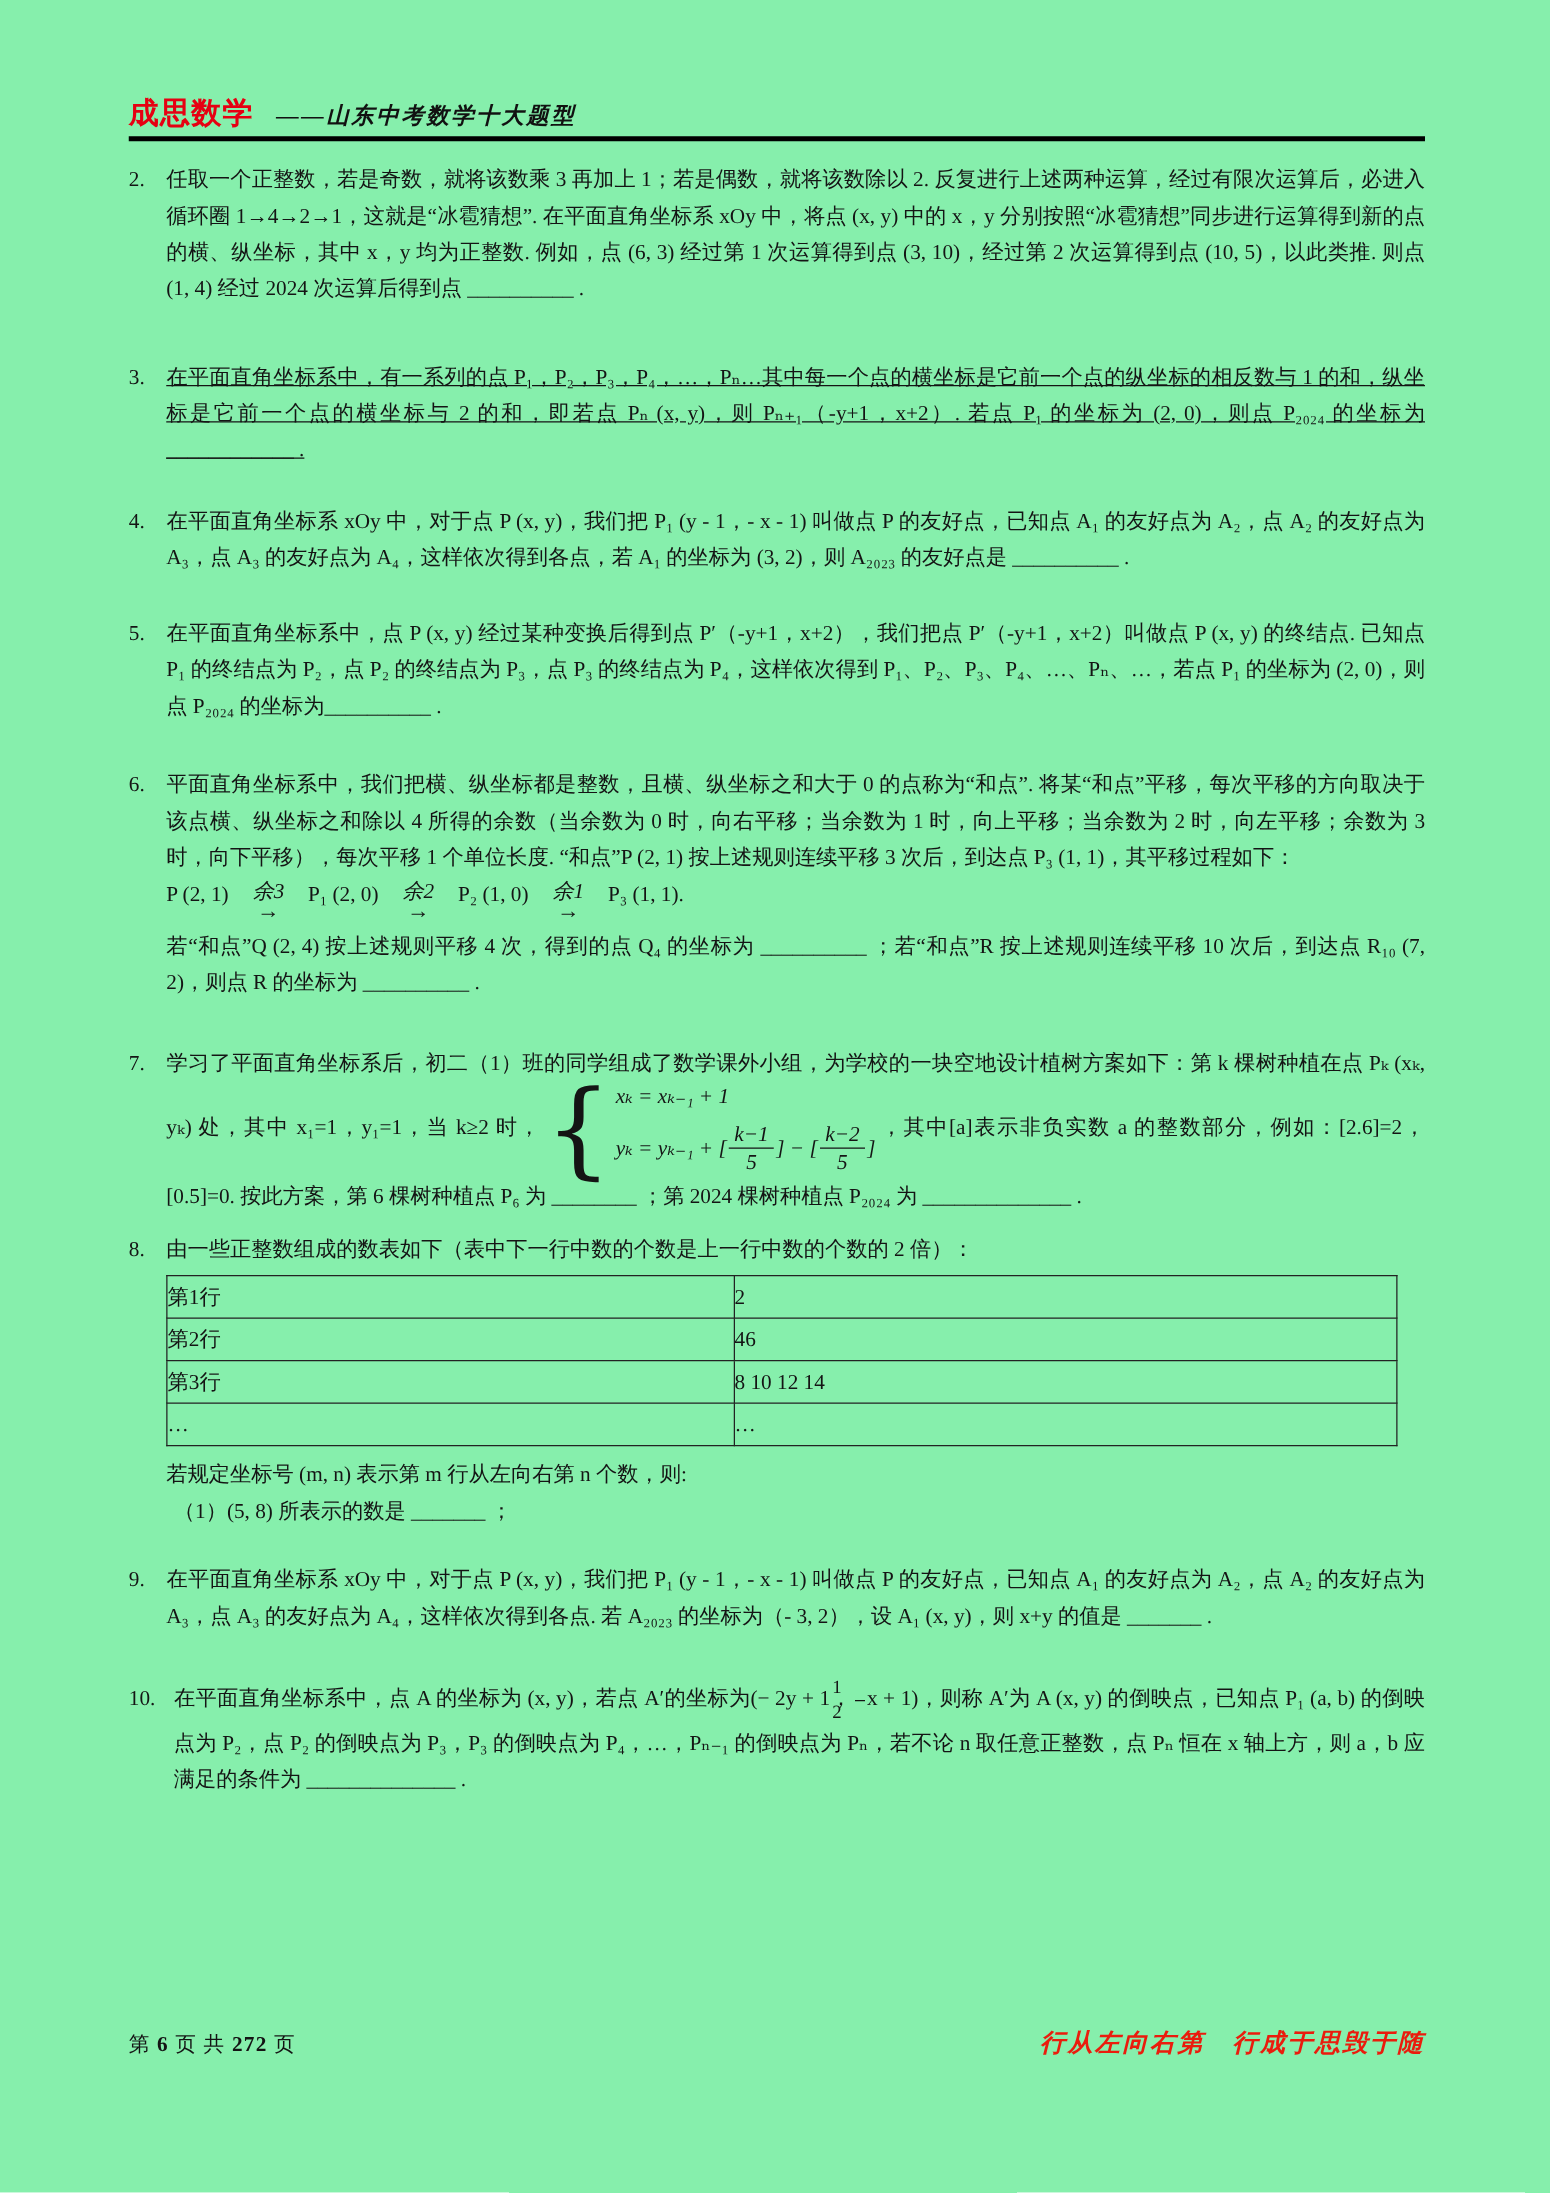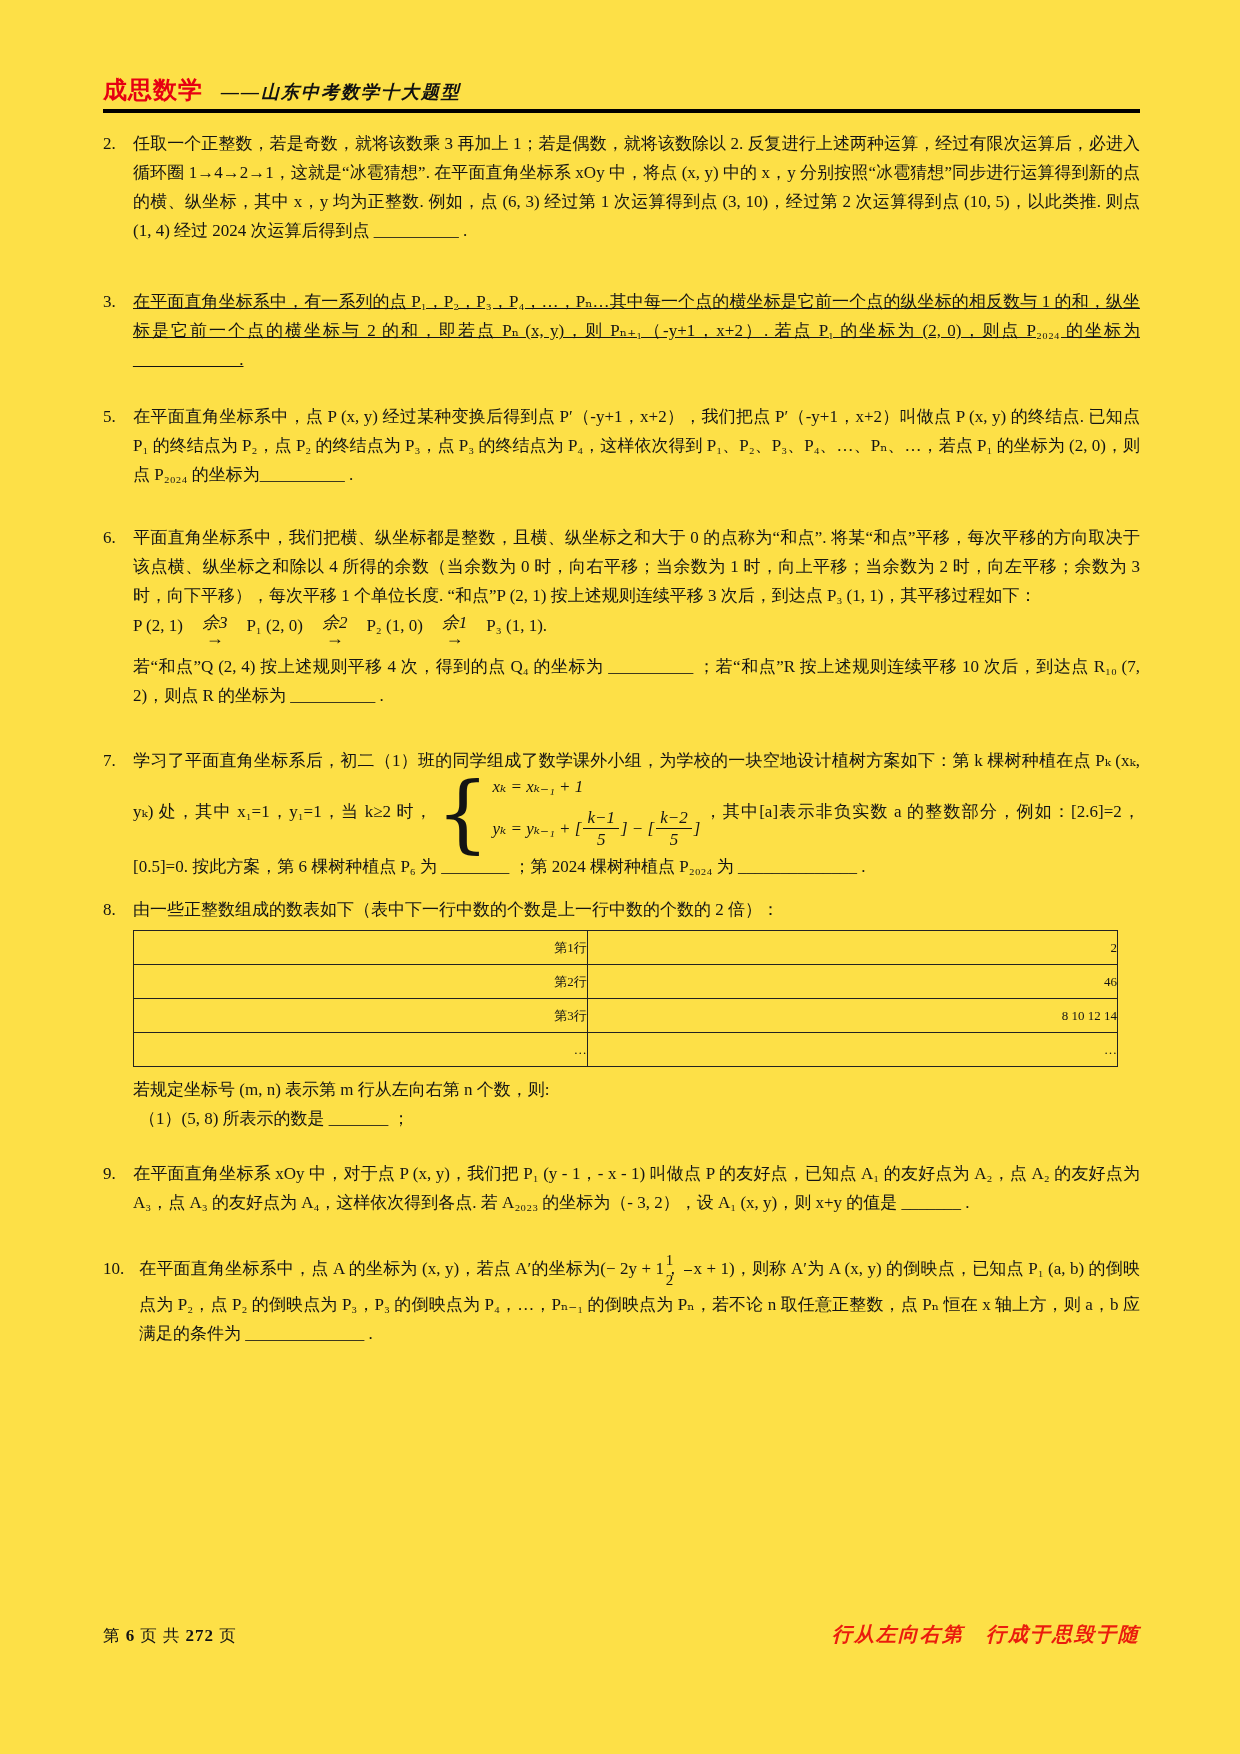--- a/index.html
+++ b/index.html
@@ -1,19 +1,19 @@
 <!DOCTYPE html>
 <html><head>
 <meta charset="utf-8">
 <style>
   html,body { margin:0; padding:0; background:#ffffff; }
   .page {
     position:relative;
     width:1240px; height:1754px;
-    background:#fde047;
+    background:#86efac;
     font-family:"Liberation Serif","DejaVu Serif",serif;
     color:#141414;
     font-size:17px;
     overflow:hidden;
   }
   .content { position:absolute; left:103px; right:100px; top:74px; }
 
   
   .hdr { display:flex; align-items:baseline; }
   .brand { color:#e60012; font-weight:bold; font-size:24px; letter-spacing:1px; }
@@ -48,21 +48,21 @@
   .eqcol { display:inline-flex; flex-direction:column; row-gap:10px; }
   .eqrow { display:flex; align-items:center; line-height:1.15; white-space:nowrap; font-style:italic; }
 
   
   .frac { display:inline-flex; flex-direction:column; align-items:center; vertical-align:middle; margin:0 2px; }
   .frac .fn { display:block; padding:0 4px; border-bottom:1.4px solid #141414; line-height:1.25; text-align:center; }
   .frac .fd { display:block; line-height:1.25; text-align:center; }
 
   
   .ntable { width:985px; border-collapse:collapse; margin:6px 0 8px 30px; table-layout:fixed; }
-  .ntable td { border:1.7px solid #222; text-align:right; height:33px; padding:0; font-size:13px; }
+  .ntable td { border:1.7px solid #222; text-align:left; height:33px; padding:0; font-size:17px; }
   .ntable td.c1 { width:46%; }
   .qline { padding-left:36px; }
 
   
   .foot { position:absolute; left:103px; right:100px; bottom:106px; display:flex; justify-content:space-between; align-items:baseline; }
   .fpage { font-size:16.5px; letter-spacing:1px; }
   .fpage b { font-size:17px; }
   .slogan { color:#ea1c0d; font-weight:bold; font-style:italic; font-size:20px; letter-spacing:2px; }
 </style>
 </head>
@@ -78,20 +78,23 @@
     <div class="hdr-rule"></div>
 
     <p class="prob mb-a">
       <span class="num">2.</span><span>任取一个正整数，若是奇数，就将该数乘 3 再加上 1；若是偶数，就将该数除以 2. 反复进行上述两种运算，经过有限次运算后，必进入循环圈 1→4→2→1，这就是“冰雹猜想”. 在平面直角坐标系 xOy 中，将点 (x, y) 中的 x，y 分别按照“冰雹猜想”同步进行运算得到新的点的横、纵坐标，其中 x，y 均为正整数. 例如，点 (6, 3) 经过第 1 次运算得到点 (3, 10)，经过第 2 次运算得到点 (10, 5)，以此类推. 则点 (1, 4) 经过 2024 次运算后得到点 __________ .</span>
     </p>
 
     <p class="prob mb-b">
       <span class="num">3.</span><span>在平面直角坐标系中，有一系列的点 P₁，P₂，P₃，P₄，…，Pₙ…其中每一个点的横坐标是它前一个点的纵坐标的相反数与 1 的和，纵坐标是它前一个点的横坐标与 2 的和，即若点 Pₙ (x, y)，则 Pₙ₊₁（-y+1，x+2）. 若点 P₁ 的坐标为 (2, 0)，则点 P₂₀₂₄ 的坐标为 ____________ .</span>
     </p>
 
+    <p class="prob mb-c">
+      <span class="num">4.</span><span>在平面直角坐标系 xOy 中，对于点 P (x, y)，我们把 P₁ (y - 1，- x - 1) 叫做点 P 的友好点，已知点 A₁ 的友好点为 A₂，点 A₂ 的友好点为 A₃，点 A₃ 的友好点为 A₄，这样依次得到各点，若 A₁ 的坐标为 (3, 2)，则 A₂₀₂₃ 的友好点是 __________ .</span>
+    </p>
 
     <p class="prob mb-d">
       <span class="num">5.</span><span>在平面直角坐标系中，点 P (x, y) 经过某种变换后得到点 P′（-y+1，x+2），我们把点 P′（-y+1，x+2）叫做点 P (x, y) 的终结点. 已知点 P₁ 的终结点为 P₂，点 P₂ 的终结点为 P₃，点 P₃ 的终结点为 P₄，这样依次得到 P₁、P₂、P₃、P₄、…、Pₙ、…，若点 P₁ 的坐标为 (2, 0)，则点 P₂₀₂₄ 的坐标为__________ .</span>
     </p>
 
     <div class="blk">
       <p class="prob">
         <span class="num">6.</span><span>平面直角坐标系中，我们把横、纵坐标都是整数，且横、纵坐标之和大于 0 的点称为“和点”. 将某“和点”平移，每次平移的方向取决于该点横、纵坐标之和除以 4 所得的余数（当余数为 0 时，向右平移；当余数为 1 时，向上平移；当余数为 2 时，向左平移；余数为 3 时，向下平移），每次平移 1 个单位长度. “和点”P (2, 1) 按上述规则连续平移 3 次后，到达点 P₃ (1, 1)，其平移过程如下：</span>
       </p>
       <div class="p6f">

